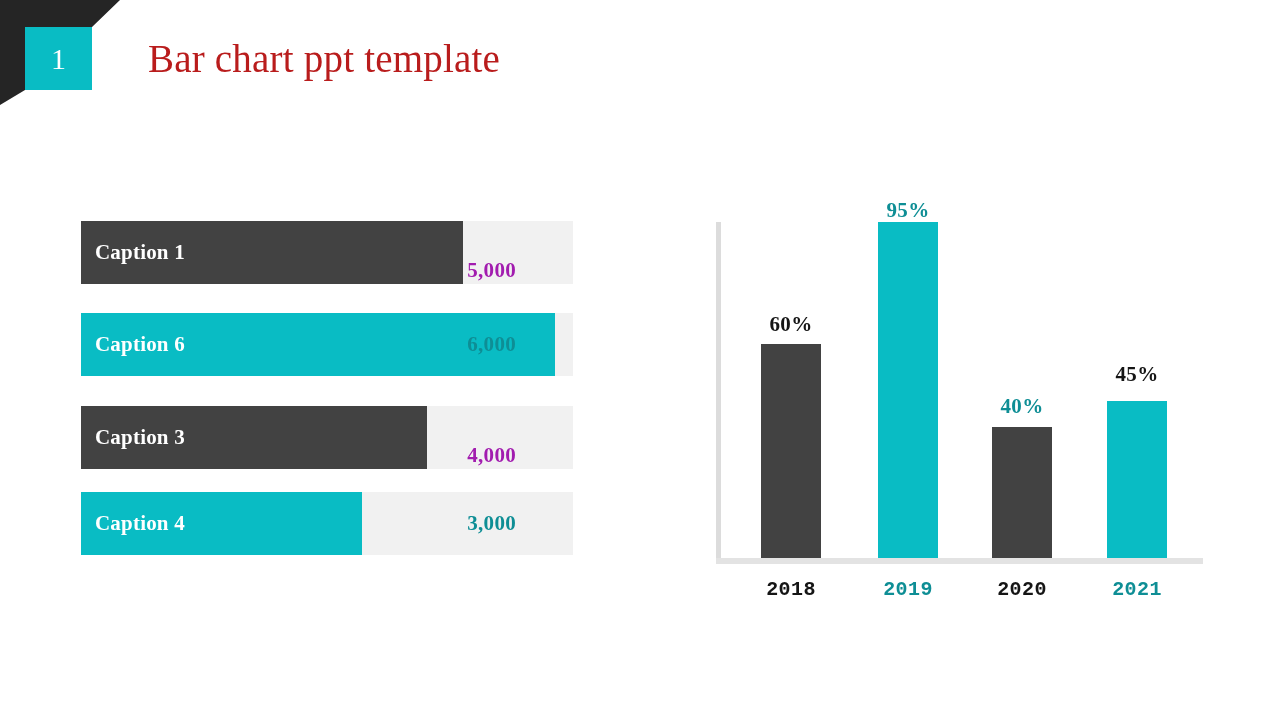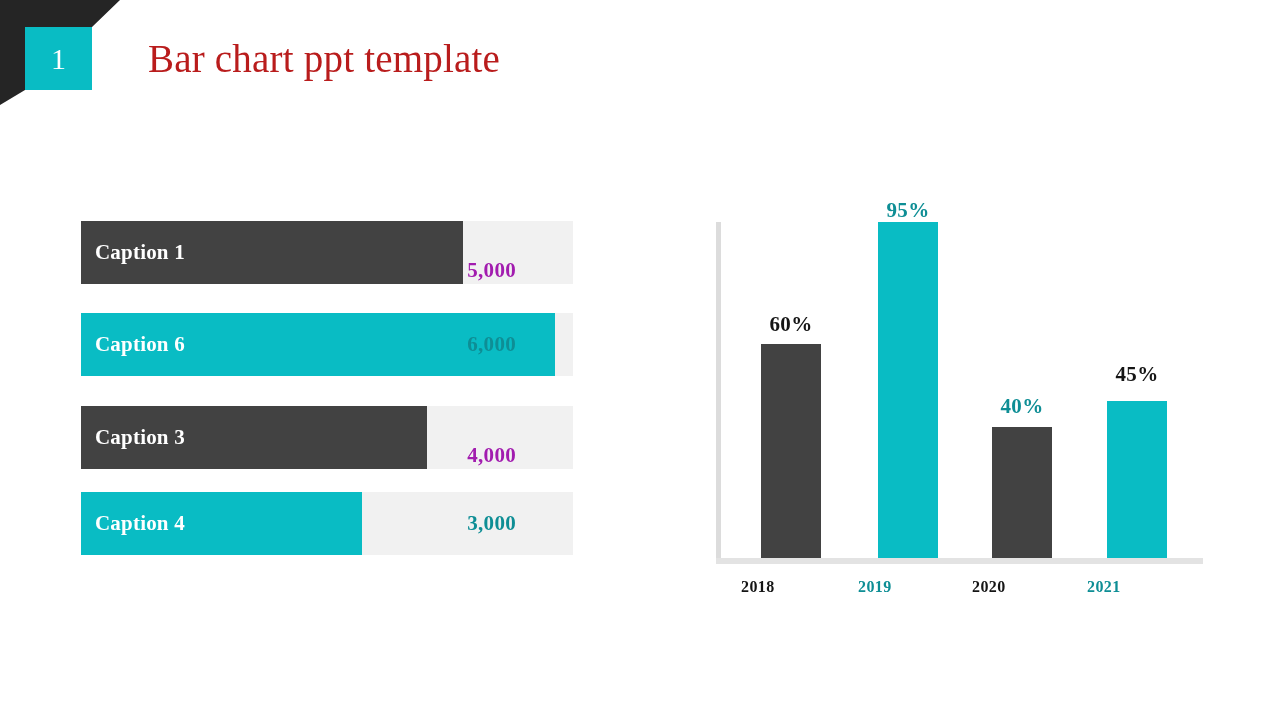--- a/index.html
+++ b/index.html
@@ -170,25 +170,26 @@
     white-space: nowrap;
     font-family: "Liberation Serif", "DejaVu Serif", serif;
   }
   .vbar-label.dark { color: #151515; }
   .vbar-label.teal { color: #0E8E95; }
 
   .vcat-label {
     position: absolute;
     top: 408px;
     width: 100px;
-    font-size: 16px;
+    text-align: center;
+    font-size: 20px;
     font-weight: bold;
     letter-spacing: 0.4px;
     white-space: nowrap;
-    font-family: Liberation Serif, serif;
+    font-family: Liberation Mono, monospace;
   }
   .vcat-label.dark { color: #151515; }
   .vcat-label.teal { color: #0E8E95; }
 </style>
 </head>
 <body>
 
 <div class="slide">
 
   <div class="corner-deco">

